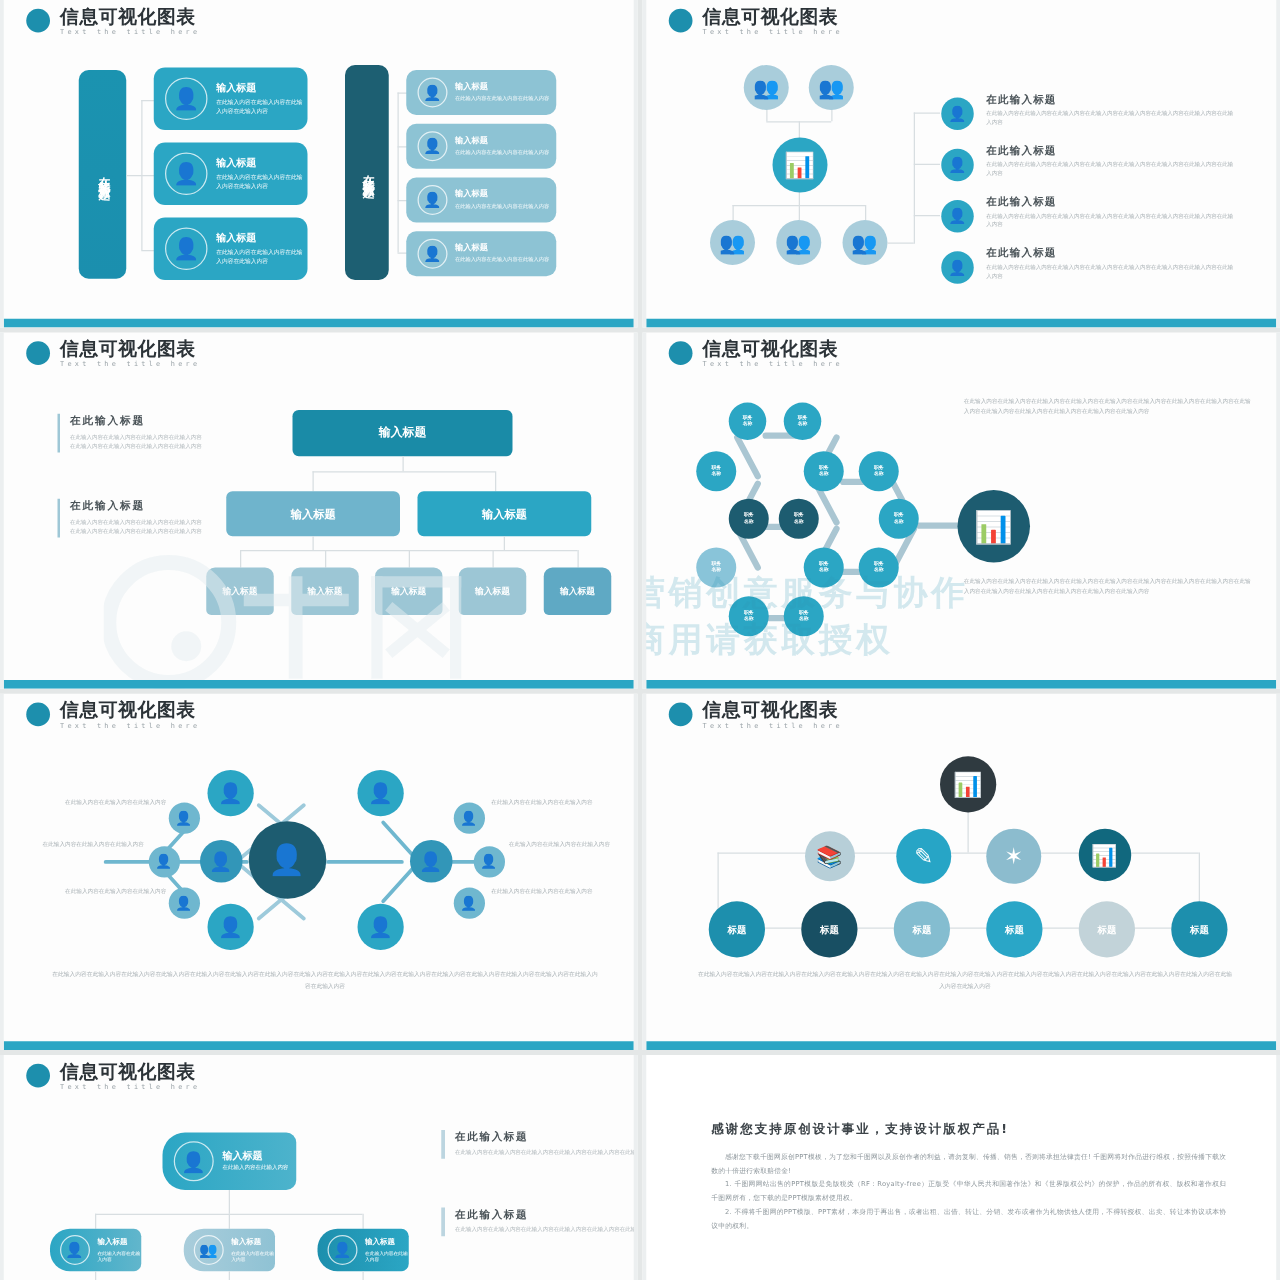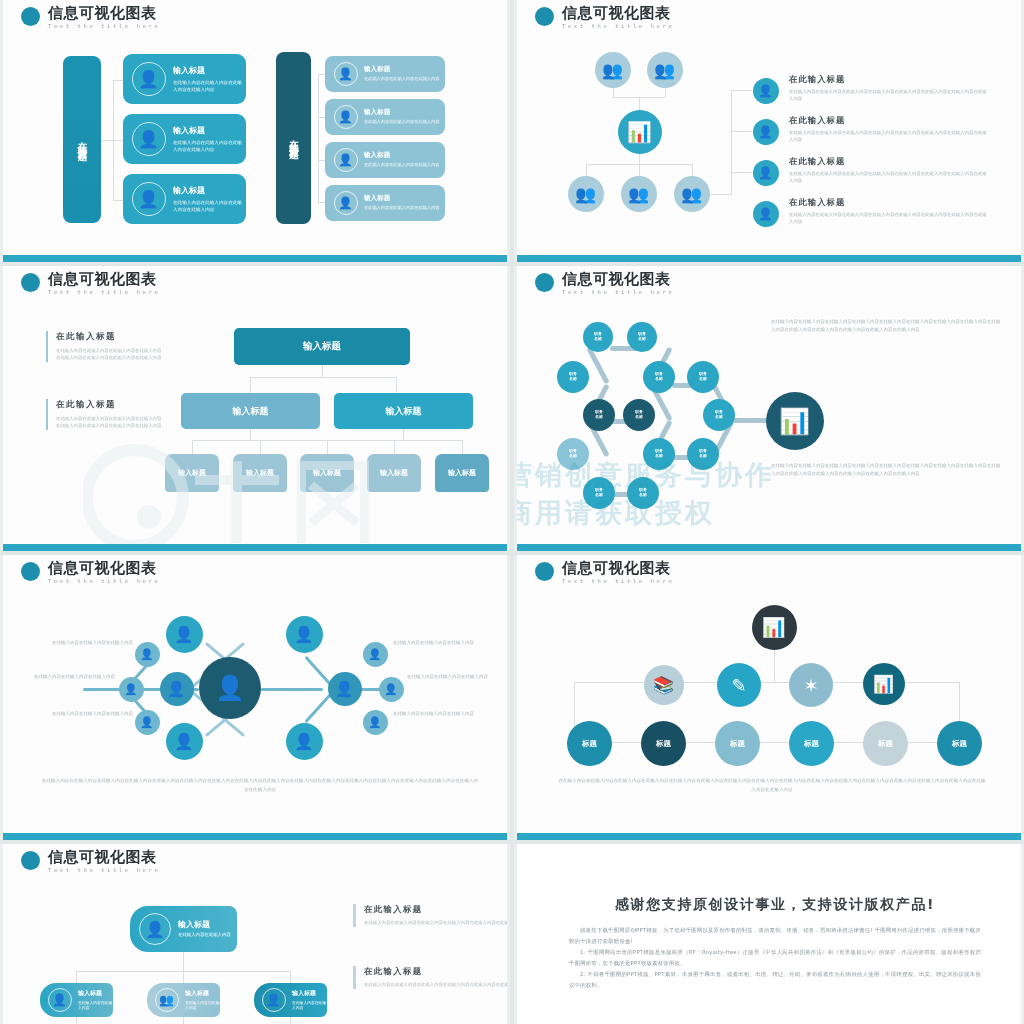--- a/index.html
+++ b/index.html
@@ -92,21 +92,21 @@
   .s7 .sm .ring{ width:24px;height:24px;flex:0 0 24px;font-size:12px;}
   .s7 .sm h4{ font-size:6px;font-weight:bold;margin-bottom:1.5px;}
   .s7 .sm p{ font-size:3.8px;line-height:1.45;}
   .s7 .side{ position:absolute;padding-left:8px;border-left:3px solid #bcd5e0;}
   .s7 .side h4{ font-size:8.4px;color:#4a5358;font-weight:bold;letter-spacing:1.4px;margin-bottom:4px;}
   .s7 .side p{ font-size:4.4px;color:#aeb6ba;line-height:1.75;width:185px;}
 
   
   .s8{ background:#fff; }
   .s8 .wrap{ position:absolute;left:52px;right:40px;top:52px;}
-  .s8 h3{ text-align:center;font-size:14px;color:#3c4348;font-weight:bold;letter-spacing:1.6px;margin-bottom:11px;}
+  .s8 h3{ text-align:left;font-size:10px;color:#3c4348;font-weight:bold;letter-spacing:1.6px;margin-bottom:11px;}
   .s8 p{ font-size:5.4px;color:#8e979c;line-height:2.05;text-align:justify;letter-spacing:.2px;}
   .s8 p.ind{ text-indent:11px; }
 
   
   .wm{ position:absolute; pointer-events:none; }
 </style>
 </head>
 <body>
 
 <div class="sheet">

